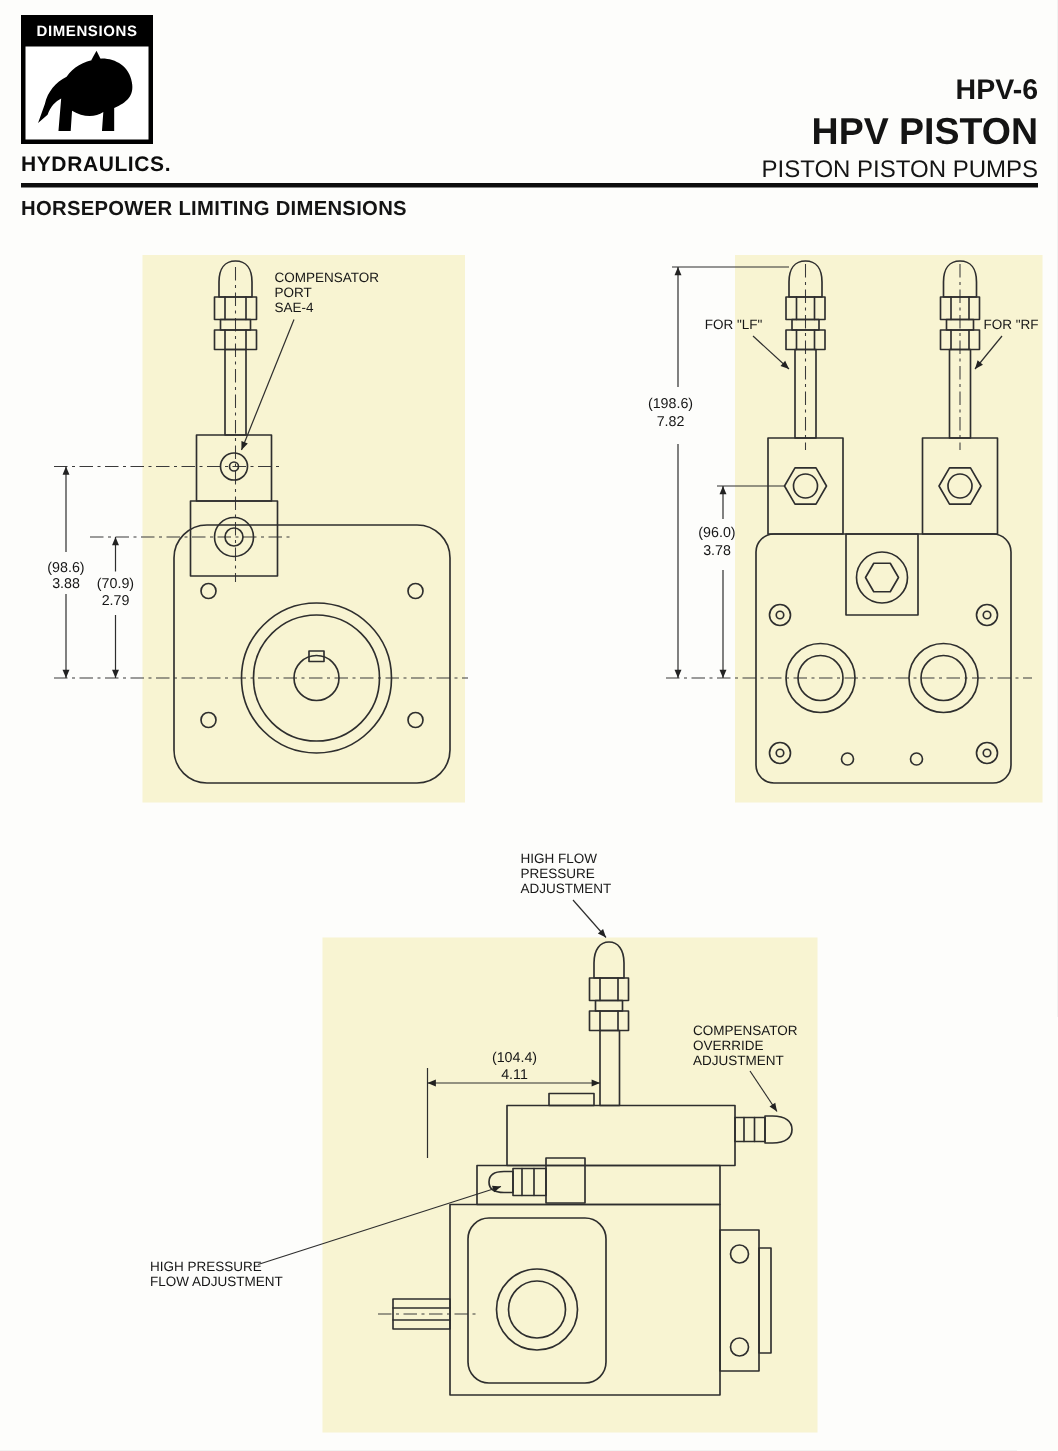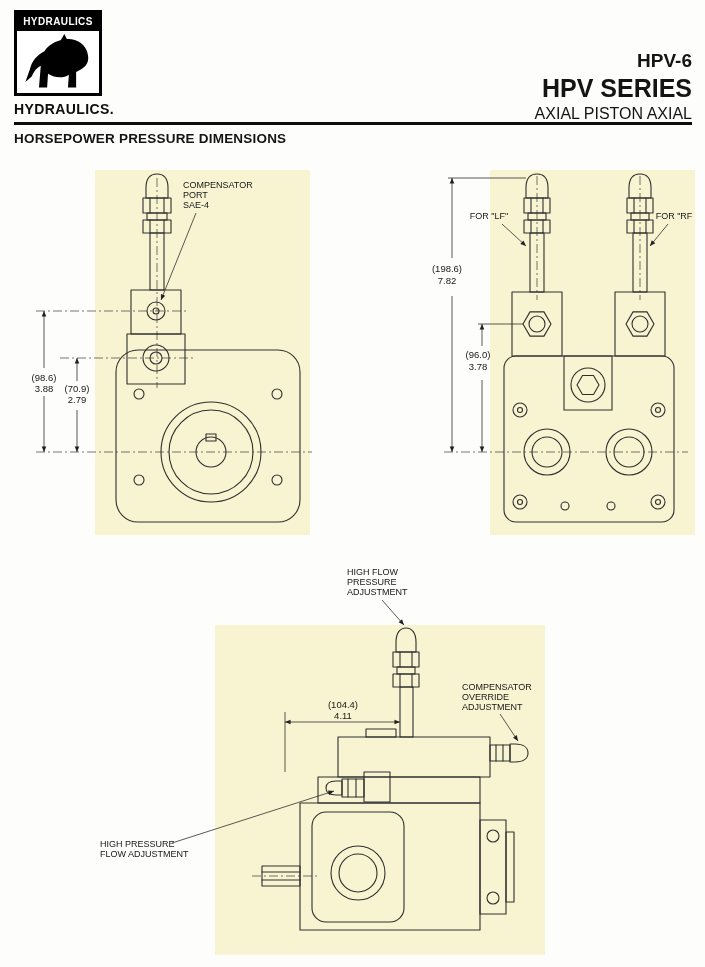--- a/index.html
+++ b/index.html
@@ -31,39 +31,39 @@
   .dimtxt{font-size:9.5px;}
   .mid{text-anchor:middle;}
 </style>
 </head>
 <body>
 
 <div class="page">
 
   <div class="logo">
     <div class="logo-box">
-      <div class="logo-top">HYDRAULICS</div>
+      <div class="logo-top">DIMENSIONS</div>
       <div class="logo-art">
         <svg width="76" height="58" viewBox="0 0 80 64">
           <path fill="#000" d="M73,24 C71,11 58,5 47,7 C37,9 30,13 25,20 C17,24 11,31 9,40 L4,54 L11,48 C13,42 17,38 21,36 L19,60 L28,60 L29,45 C37,50 46,50 52,46 L51,60 L60,60 L60,43 C69,39 75,34 73,24 Z"></path>
           <path fill="#000" d="M43,8 L47,1 L51,9 Z"></path>
         </svg>
       </div>
     </div>
     <div class="logo-bottom">HYDRAULICS.</div>
   </div>
 
   <div class="titles">
     <div class="model">HPV-6</div>
-    <div class="series">HPV SERIES</div>
-    <div class="subtitle">AXIAL PISTON AXIAL</div>
+    <div class="series">HPV PISTON</div>
+    <div class="subtitle">PISTON PISTON PUMPS</div>
   </div>
 
   <div class="rule"></div>
-  <h2 class="section-title">HORSEPOWER PRESSURE DIMENSIONS</h2>
+  <h2 class="section-title">HORSEPOWER LIMITING DIMENSIONS</h2>
 
   <svg class="diagram-layer" width="705" height="967" viewBox="0 0 705 967">
     <defs>
       <marker id="arr" viewBox="0 0 10 10" refX="9.3" refY="5" markerWidth="8" markerHeight="8" orient="auto-start-reverse">
         <path d="M0.6,1.4 L9.3,5 L0.6,8.6 Z" fill="#222"></path>
       </marker>
     </defs>
 
     <g>
       <rect x="95" y="170" width="215" height="365" fill="#f8f4d2"></rect>

